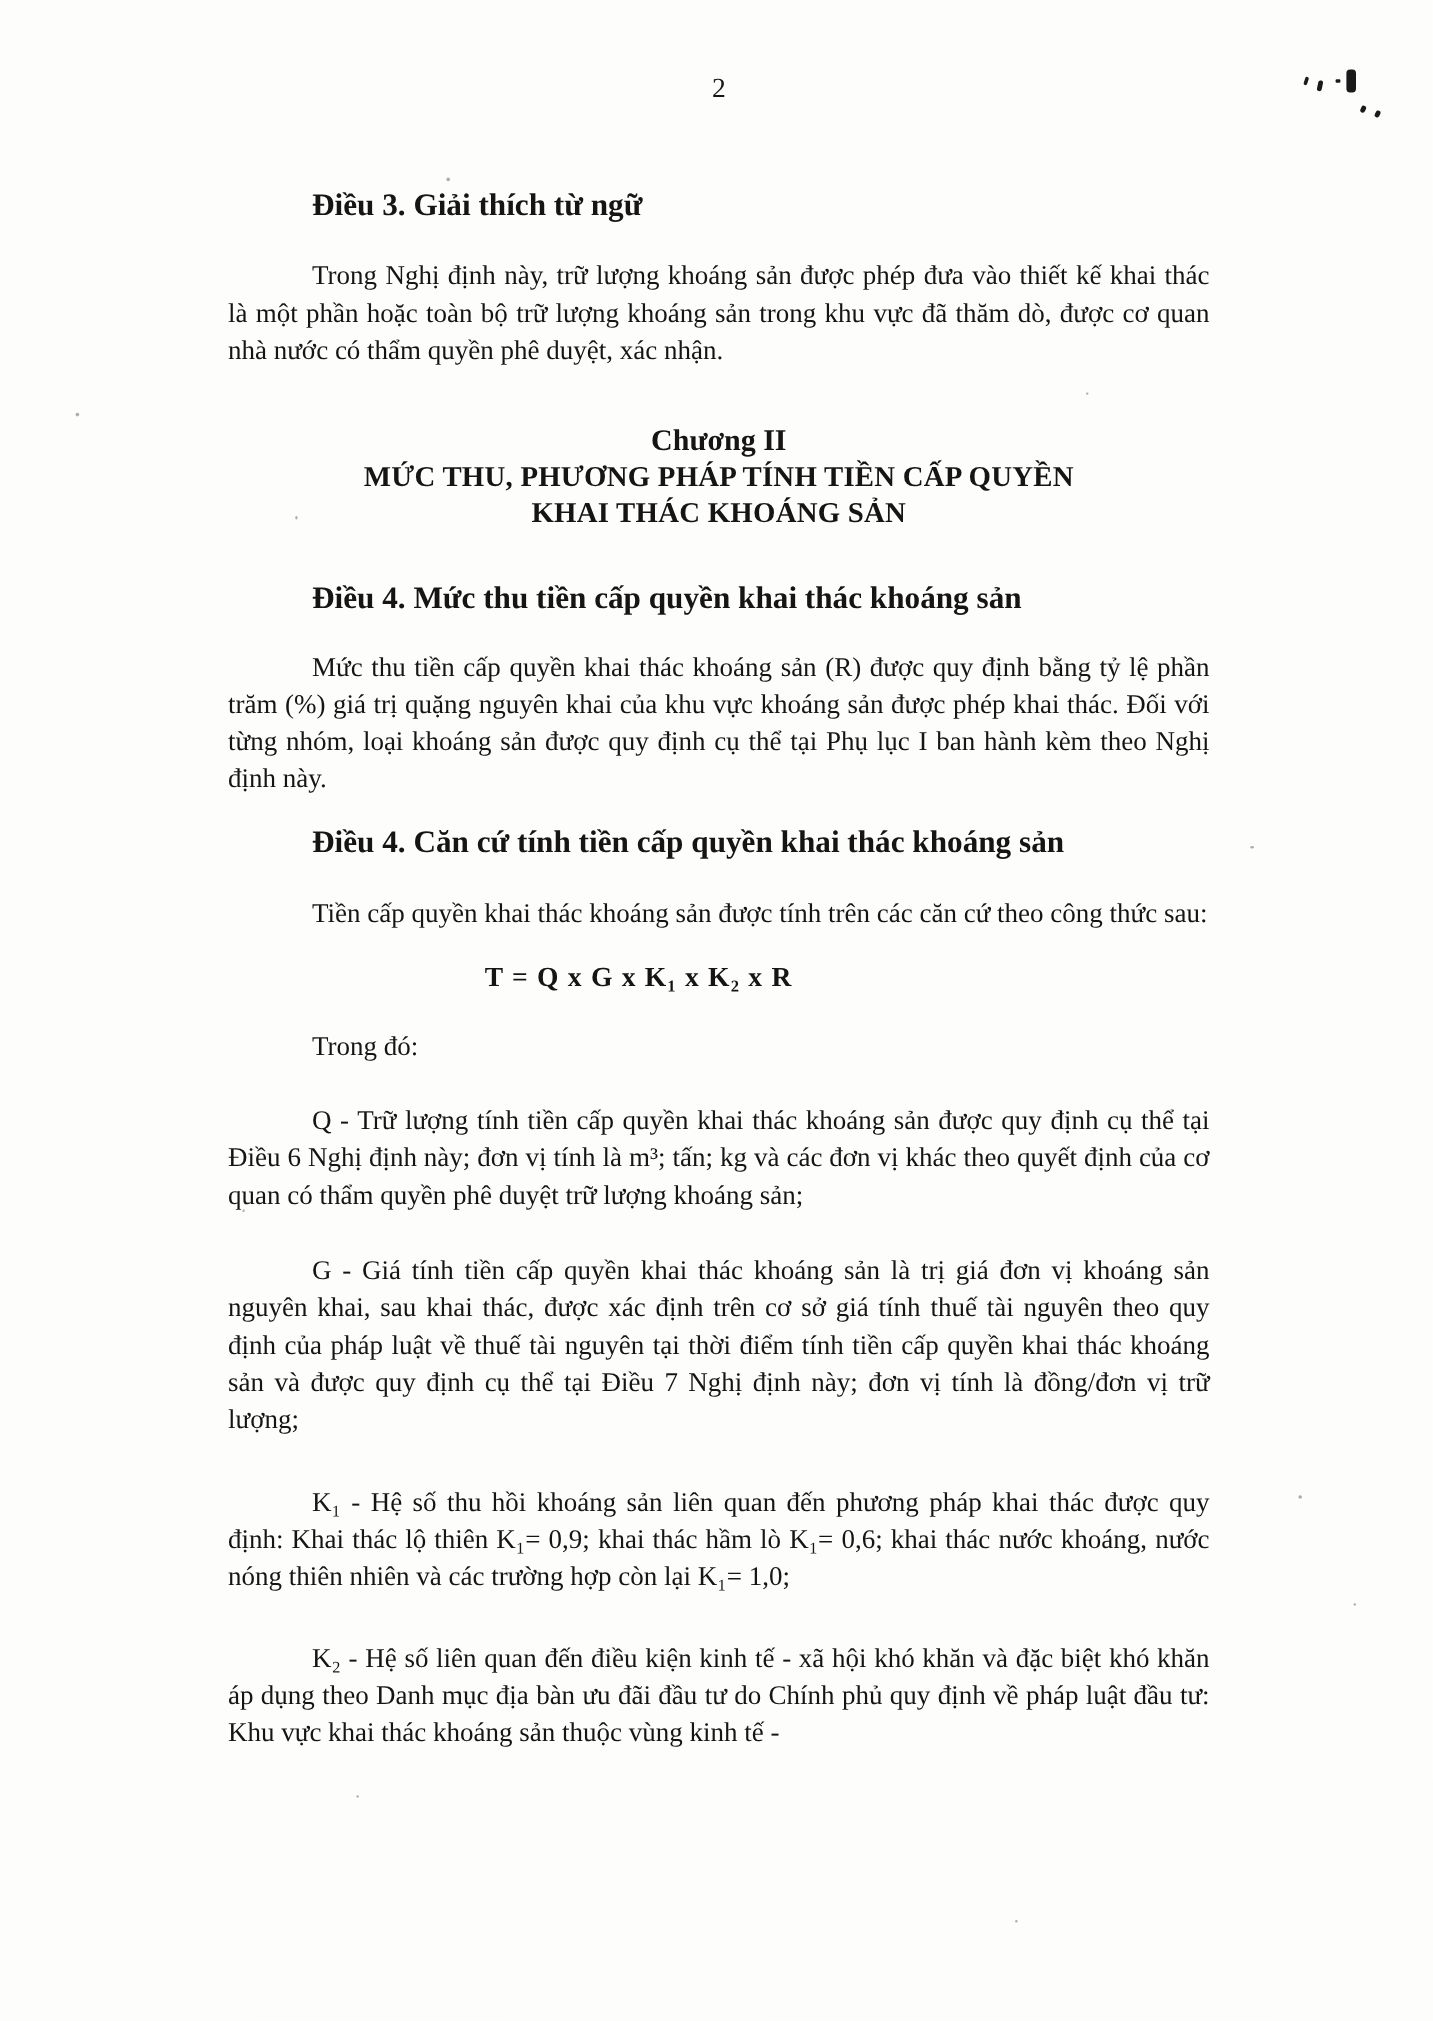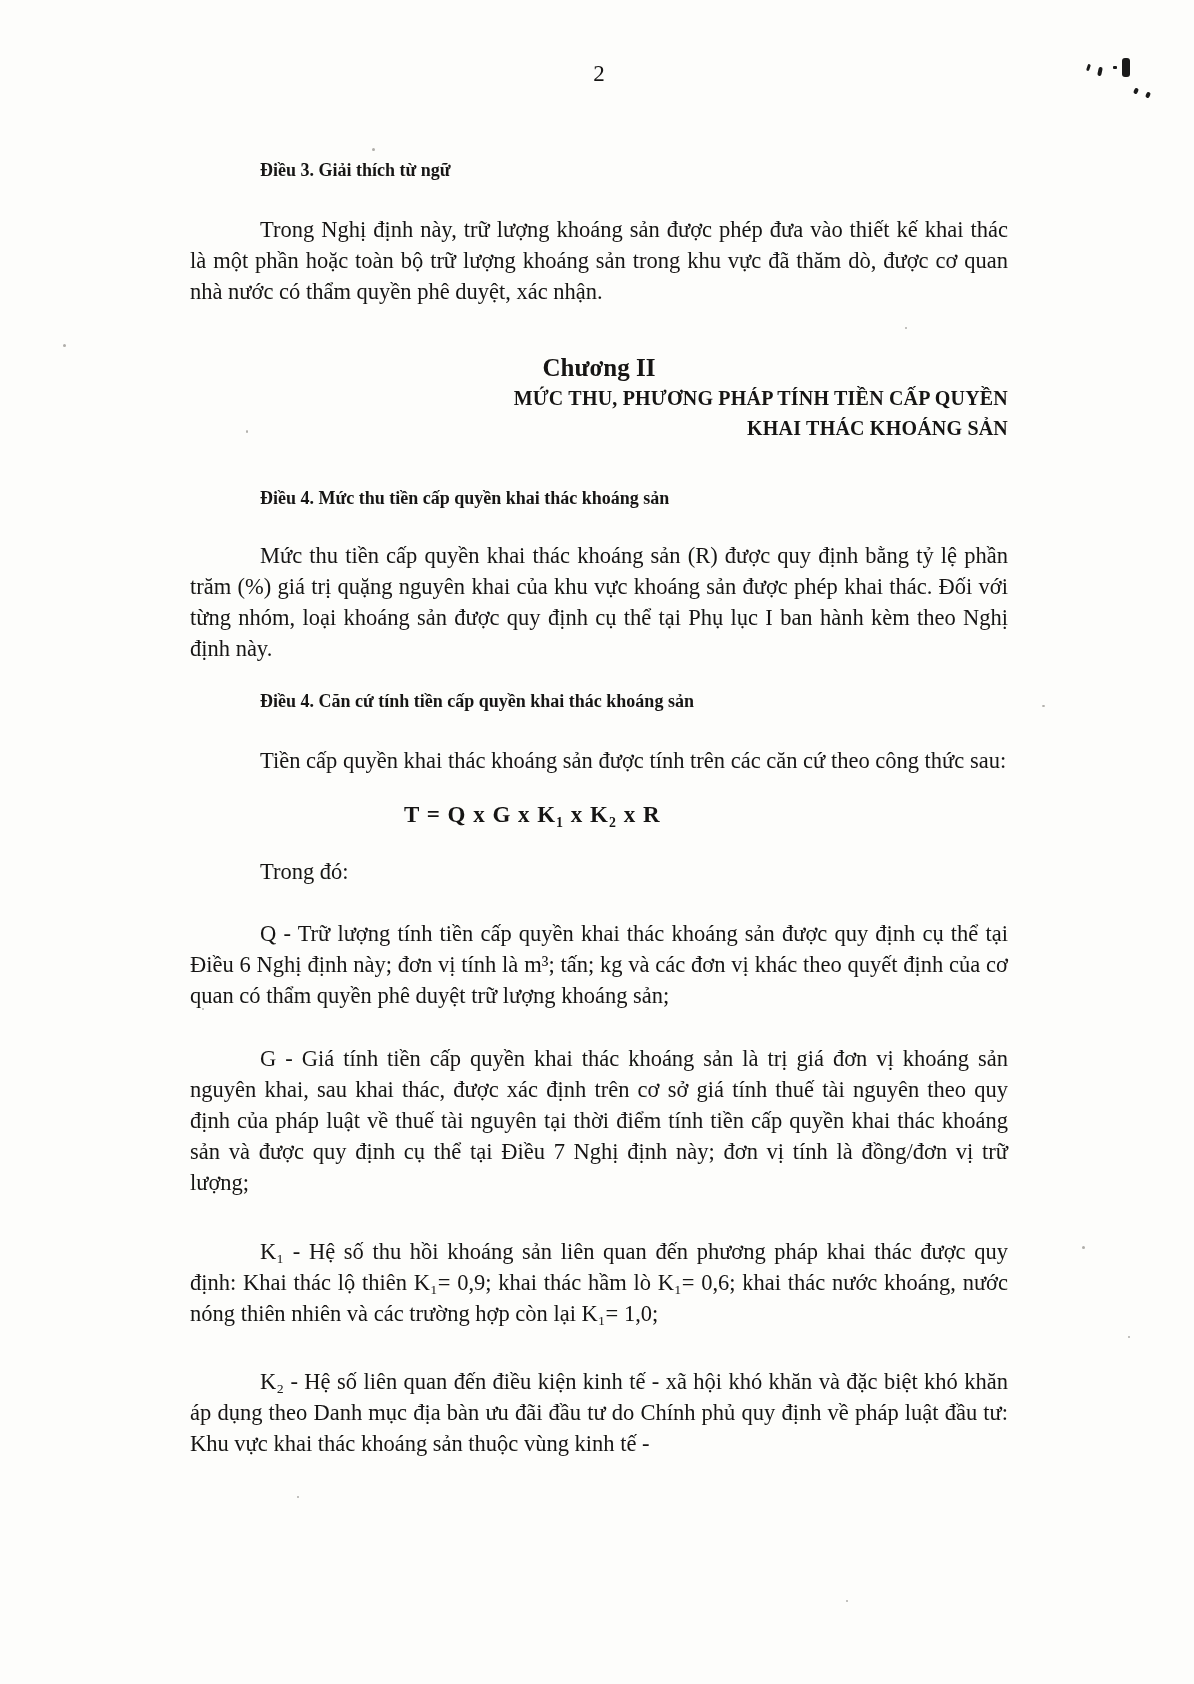--- a/index.html
+++ b/index.html
@@ -23,35 +23,35 @@
   }
 
   .page-number {
     text-align: center;
     font-size: 23px;
   }
 
   .article-heading {
     font-weight: bold;
     margin-left: 70px;
-    font-size: 18px;
+    font-size: 26px;
   }
 
   .body-para {
     text-align: justify;
     text-indent: 70px;
   }
 
   .chapter {
     text-align: center;
     font-weight: bold;
     line-height: 30px;
   }
   .chapter .chapter-label { font-size: 25px; }
-  .chapter .chapter-title { font-size: 20px; letter-spacing: 0.2px; text-align: right; }
+  .chapter .chapter-title { font-size: 24px; letter-spacing: 0.2px; }
 
   .formula {
     margin-left: 214px;
     font-size: 23px;
     letter-spacing: 1px;
   }
 
   .where-label { text-indent: 70px; }
 
   

